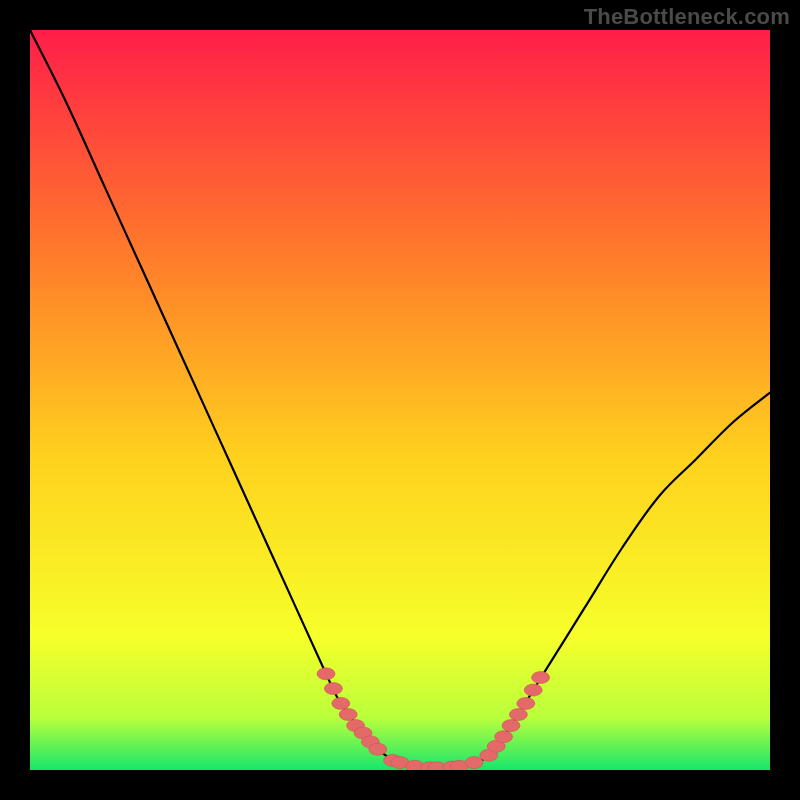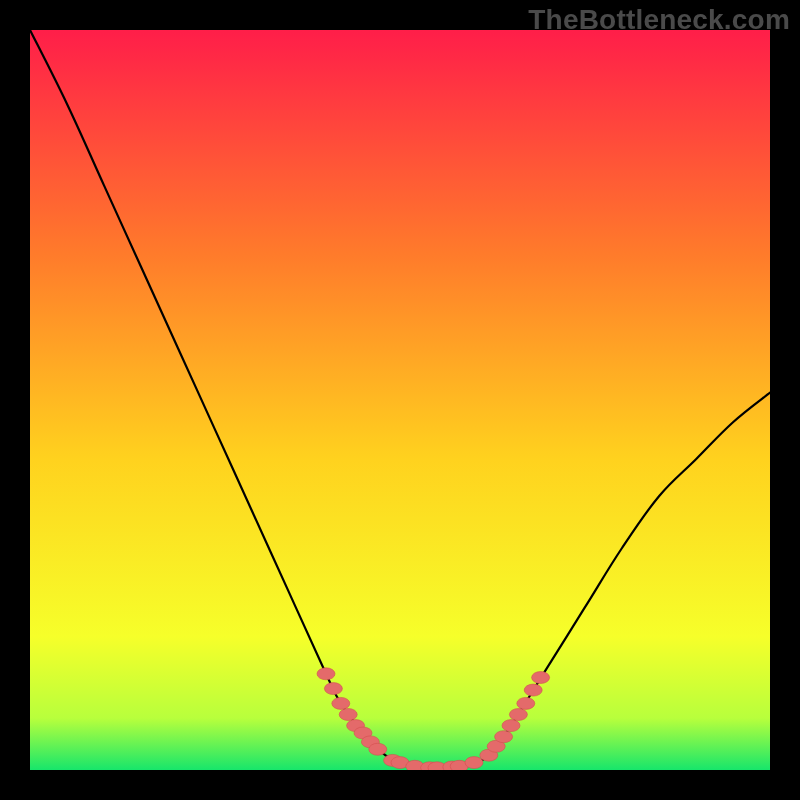--- a/index.html
+++ b/index.html
@@ -15,21 +15,21 @@
     position: relative;
     width: 800px;
     height: 800px;
     background: #000000;
   }
   .attribution {
     position: absolute;
     top: 4px;
     right: 10px;
     color: #4a4a4a;
-    font-size: 28px;
+    font-size: 22px;
     font-weight: 600;
     letter-spacing: 0.2px;
   }
   .plot {
     position: absolute;
     left: 30px;
     top: 30px;
     width: 740px;
     height: 740px;
   }

